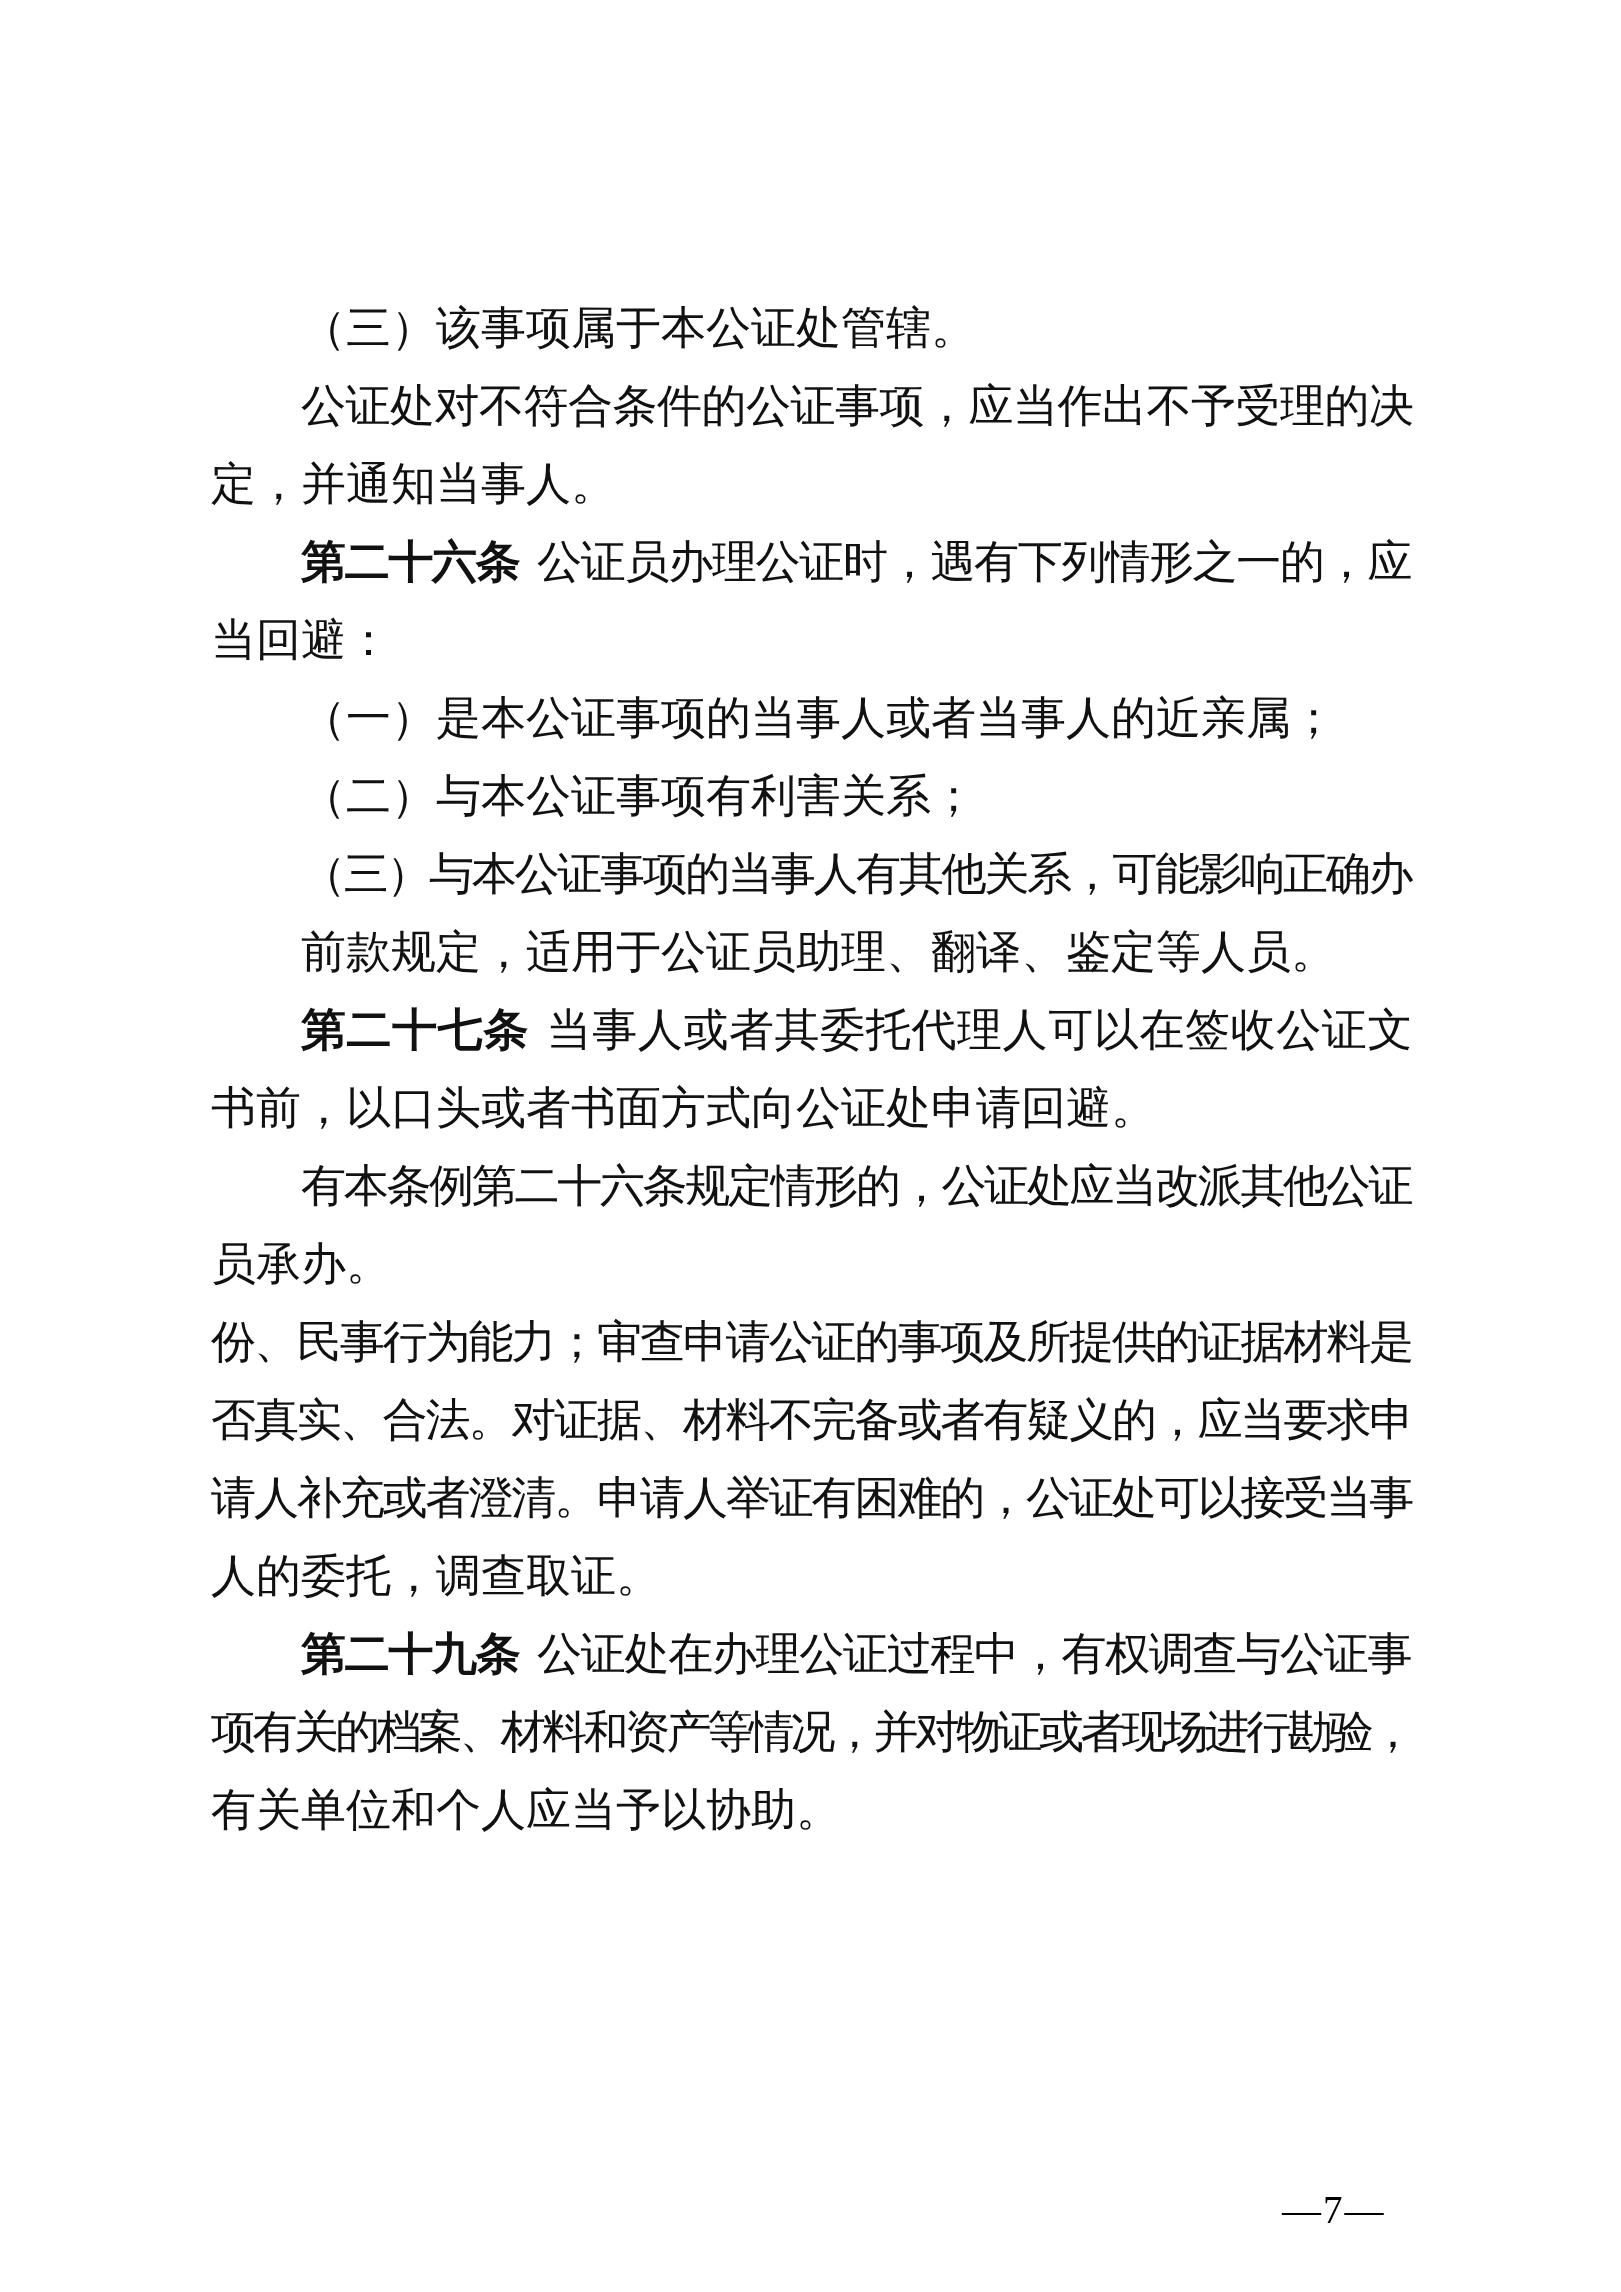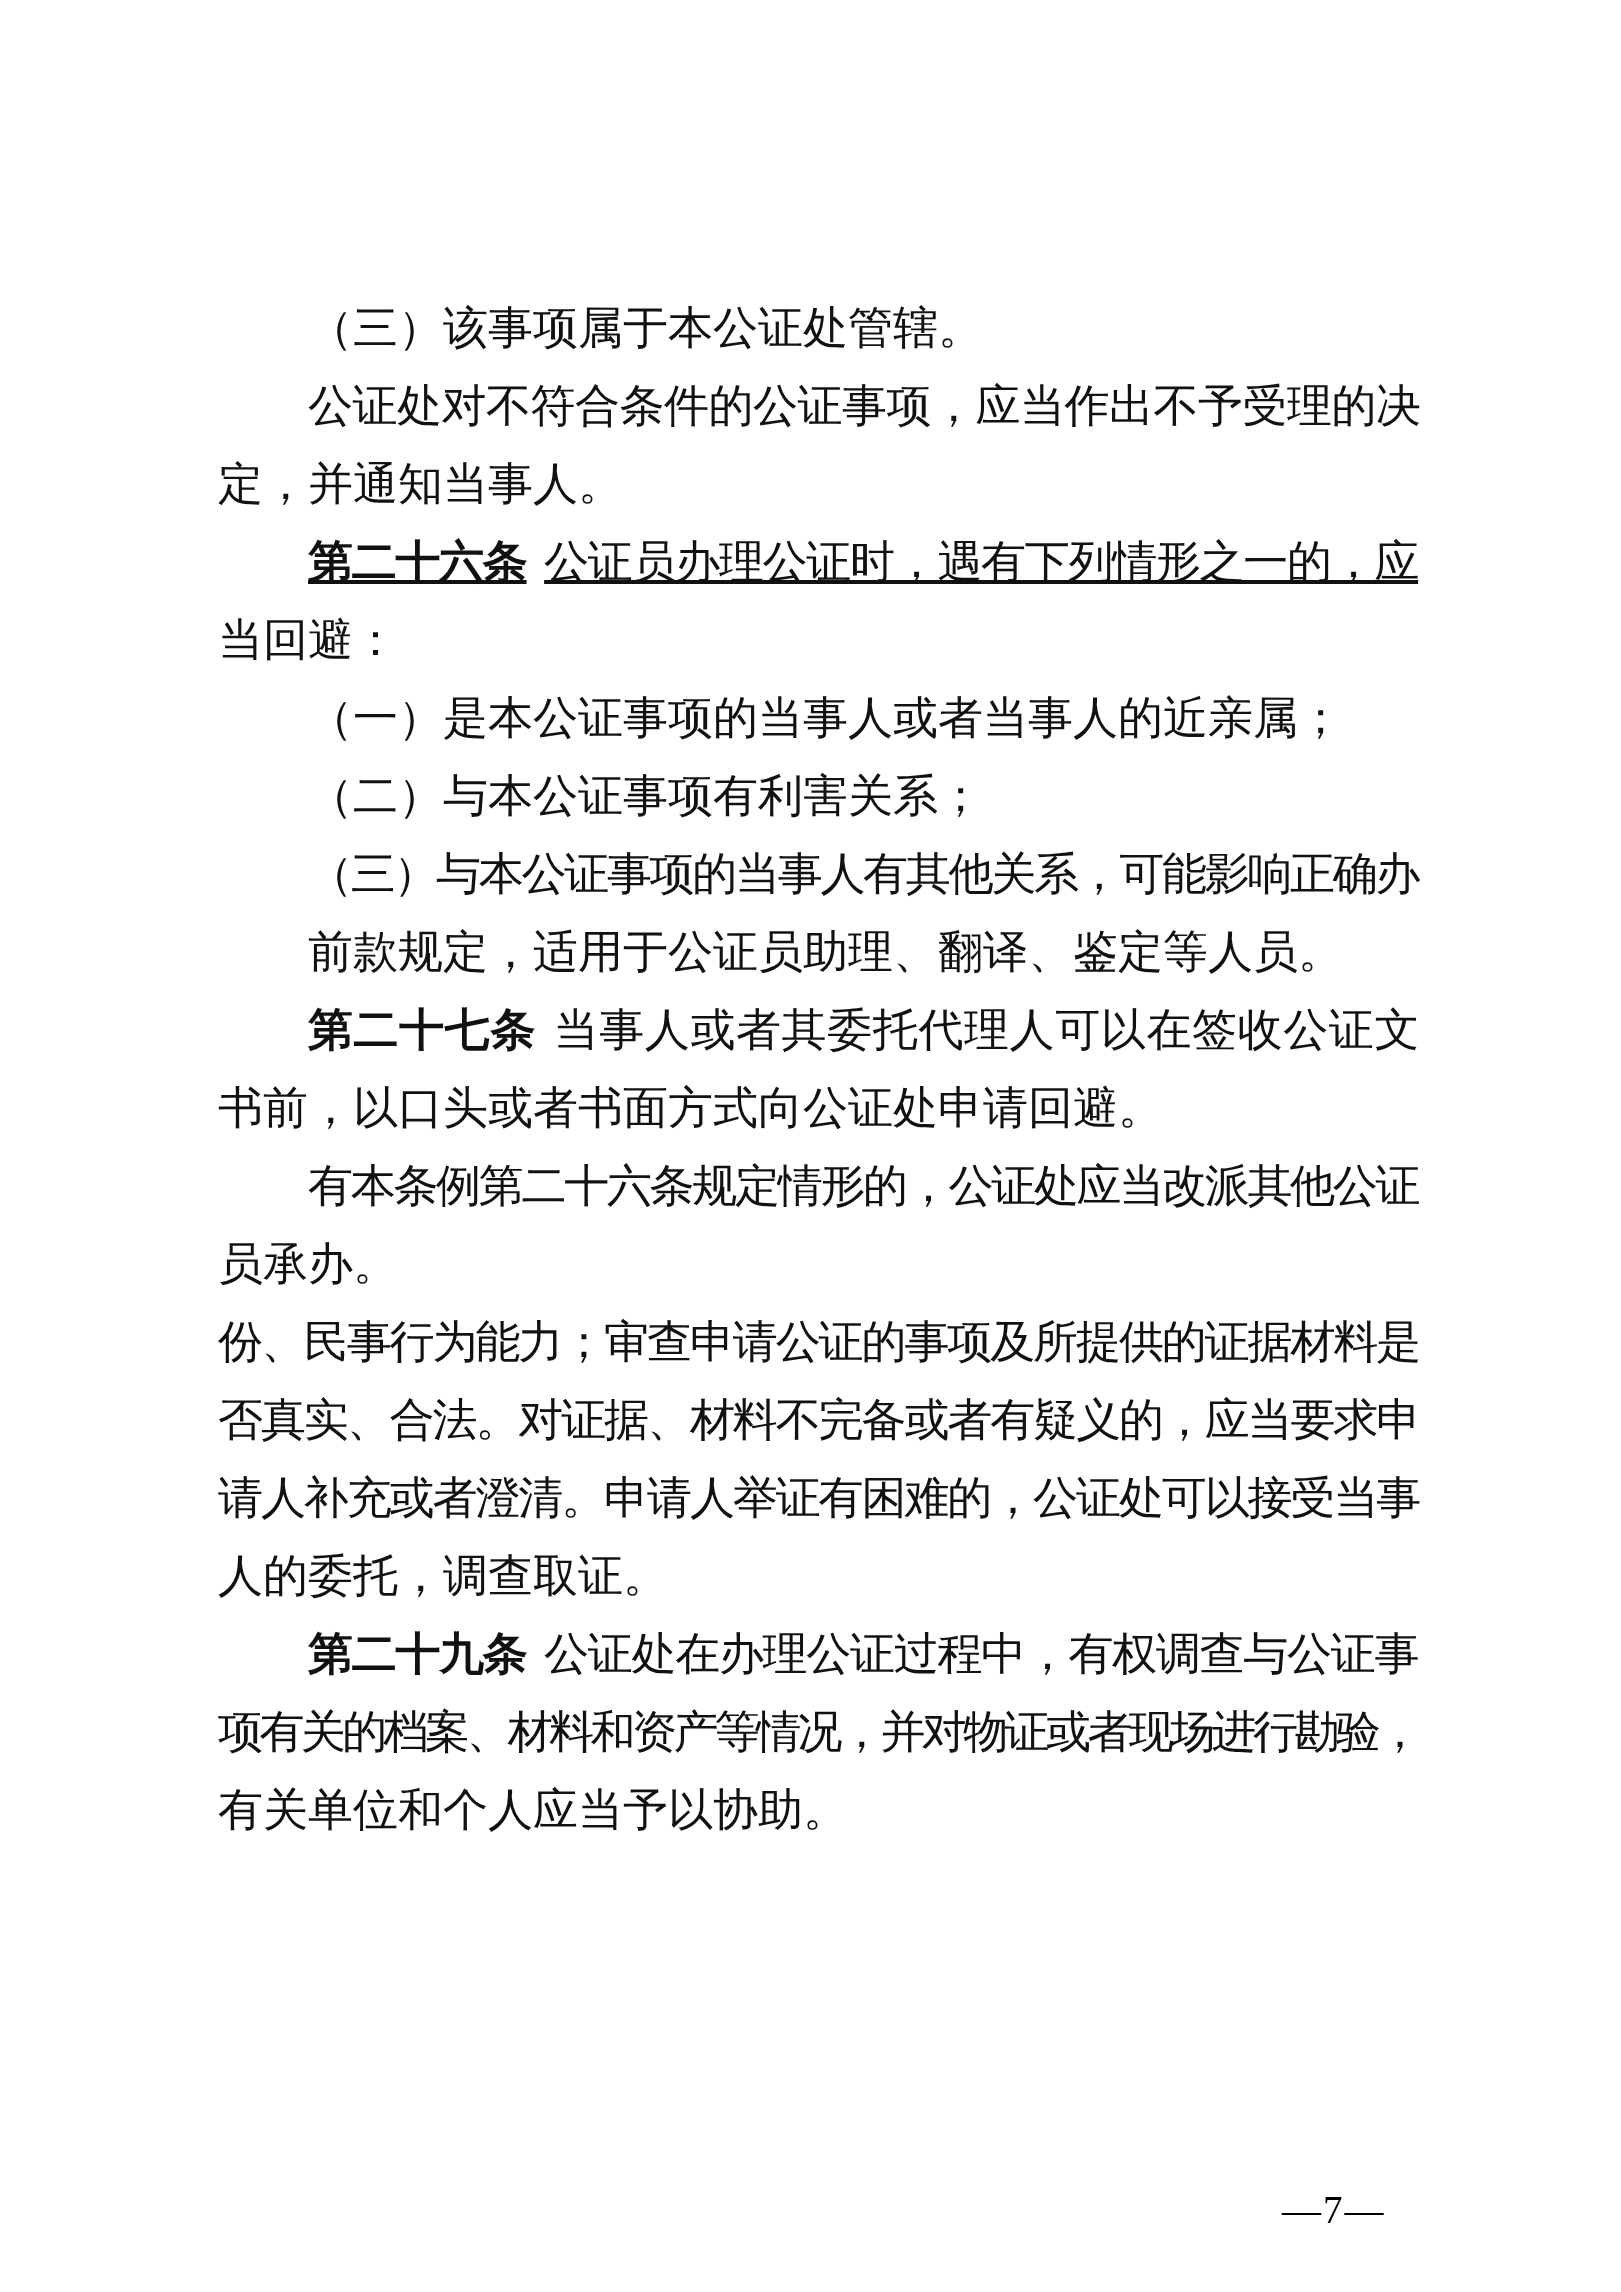--- a/index.html
+++ b/index.html
@@ -11,21 +11,21 @@
     position: relative;
     width: 1621px;
     height: 2293px;
     background: #ffffff;
     overflow: hidden;
     font-family: "Liberation Serif", serif;
     color: #111111;
   }
   .text-block {
     position: absolute;
-    left: 218px;
+    left: 211px;
     top: 289px;
     width: 1204px;
   }
   .line {
     height: 78px;
     line-height: 78px;
     font-size: 45px;
     white-space: nowrap;
   }
   .line.ind {
@@ -55,21 +55,21 @@
 
 <div class="page">
   <div class="text-block">
 
     <div class="line ind"><span class="inner"><span>（三）该事项属于本公证处管辖。</span></span></div>
 
     <div class="line ind fit"><span class="inner" style="letter-spacing: -0.5px; margin-top: 36px;"><span>公证处对不符合条件的公证事项，应当作出不予受理的决</span></span></div>
 
     <div class="line"><span class="inner"><span>定，并通知当事人。</span></span></div>
 
-    <div class="line ind fit"><span class="inner" style="letter-spacing: -1.3px; text-decoration: underline;"><b class="art">第二十六条</b><span>公证员办理公证时，遇有下列情形之一的，应</span></span></div>
+    <div class="line ind fit"><span class="inner" style="letter-spacing: -1.3px;"><b class="art">第二十六条</b><span>公证员办理公证时，遇有下列情形之一的，应</span></span></div>
 
     <div class="line"><span class="inner"><span>当回避：</span></span></div>
 
     <div class="line ind"><span class="inner"><span>（一）是本公证事项的当事人或者当事人的近亲属；</span></span></div>
 
     <div class="line ind"><span class="inner"><span>（二）与本公证事项有利害关系；</span></span></div>
 
     <div class="line ind fit"><span class="inner" style="letter-spacing: -2.3px;"><span>（三）与本公证事项的当事人有其他关系，可能影响正确办</span></span></div>
 
 

